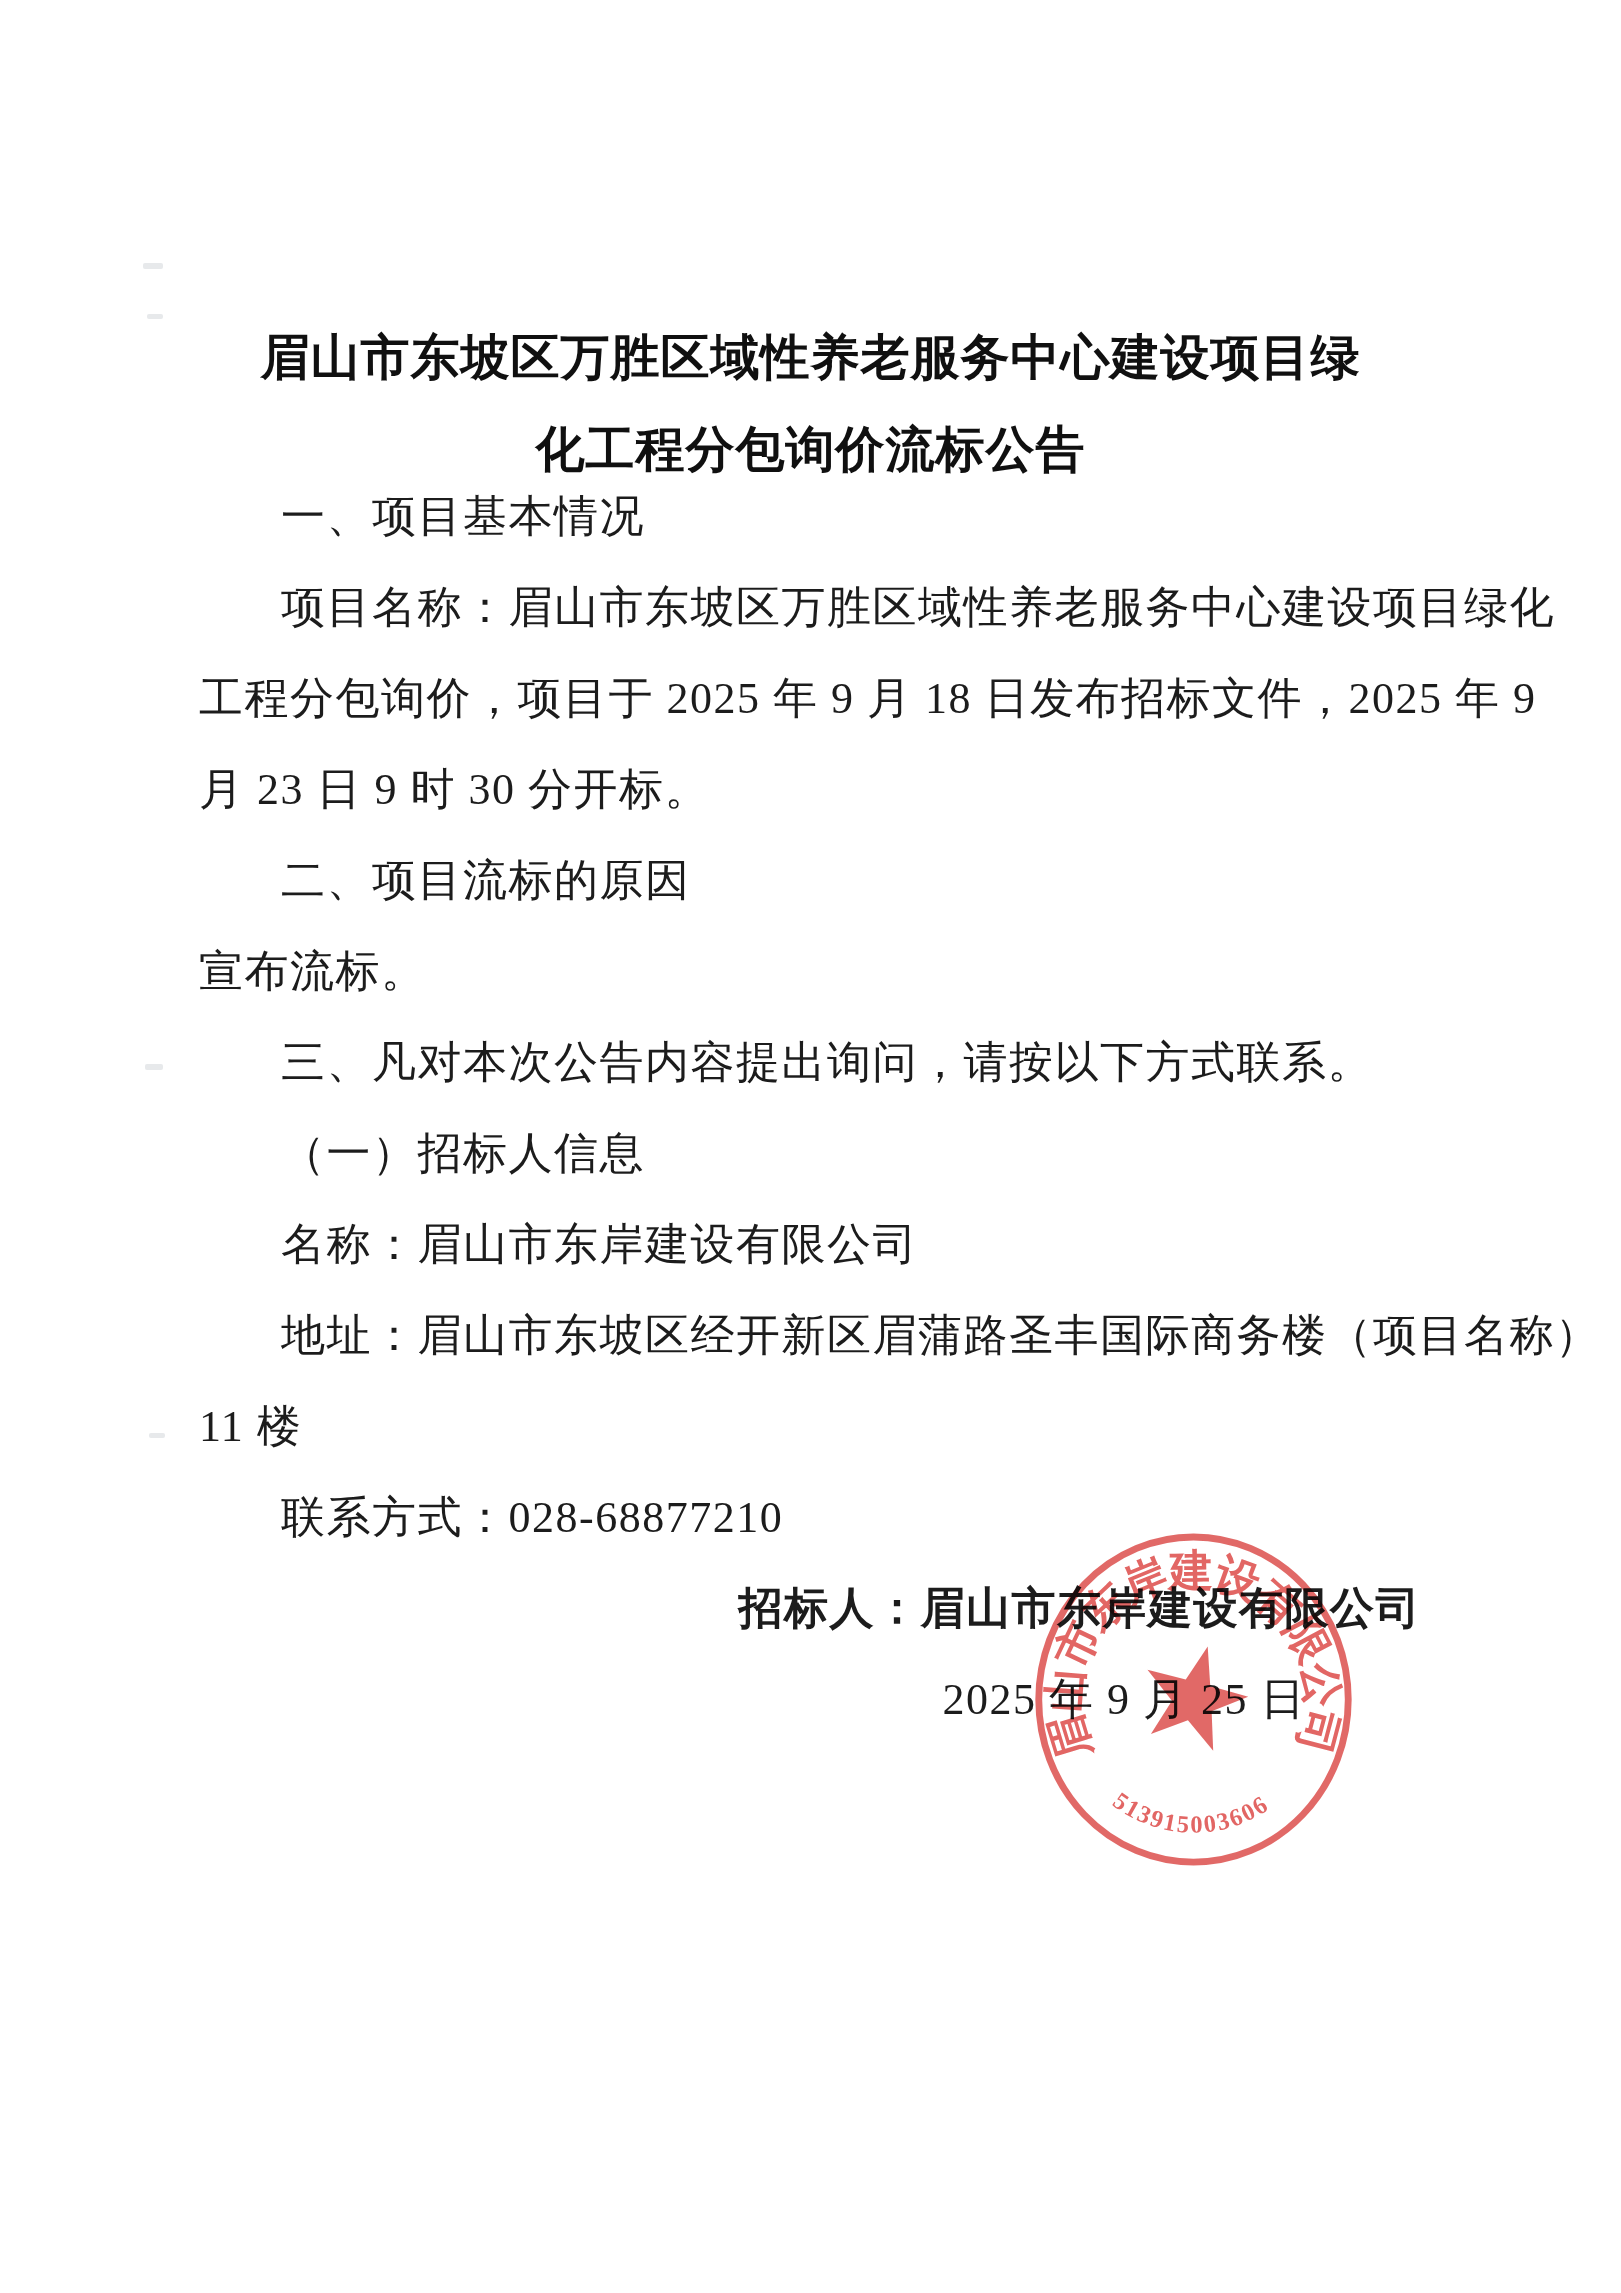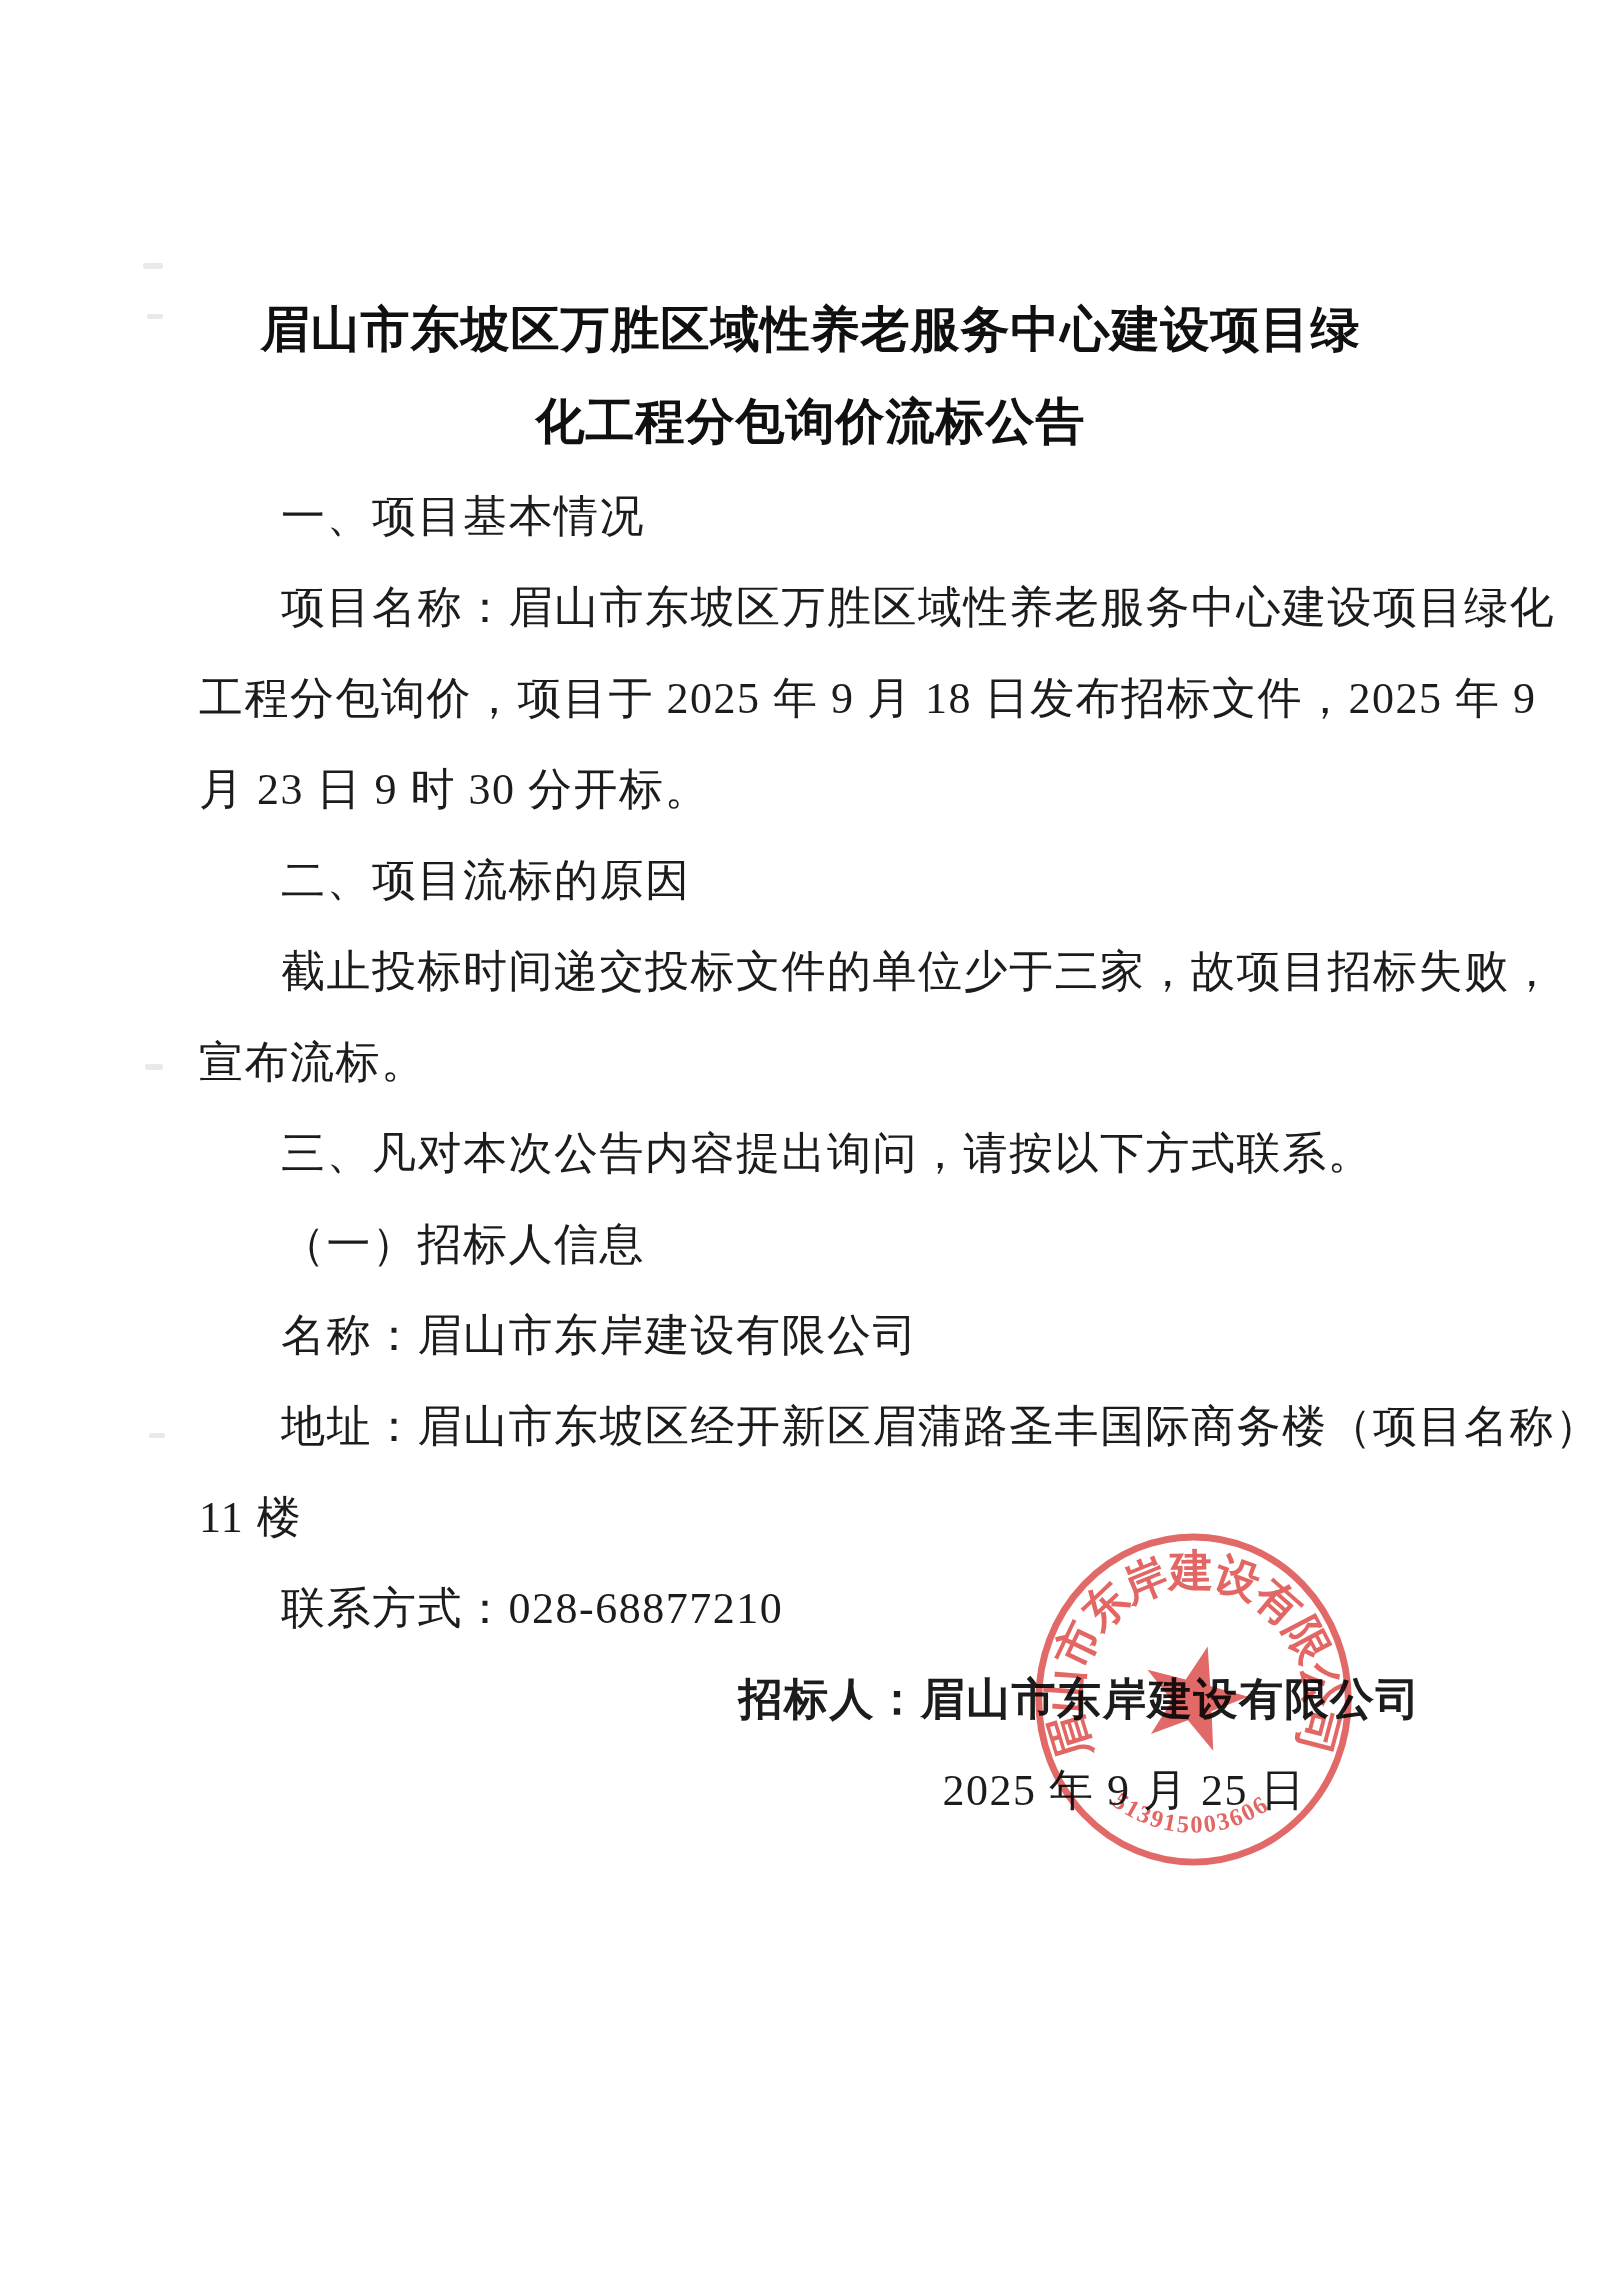--- a/index.html
+++ b/index.html
@@ -6,21 +6,21 @@
   .page{
     position:relative;
     width:1621px;height:2294px;
     background:#ffffff;
     overflow:hidden;
     font-family:"Liberation Serif","DejaVu Serif",serif;
     color:#1c1c1c;
   }
   .title-block{
     position:absolute;
-    top:284px;left:0;width:100%;
+    top:312px;left:0;width:100%;
     text-align:center;
     font-size:49px;
     font-weight:bold;
     color:#101010;
     line-height:92px;
     letter-spacing:1px;
   }
   .body-block{
     position:absolute;
     top:471px;left:199px;width:1255px;
@@ -68,21 +68,20 @@
     <div>眉山市东坡区万胜区域性养老服务中心建设项目绿</div>
     <div>化工程分包询价流标公告</div>
   </div>
 
   <div class="body-block">
     <div class="line indent">一、项目基本情况</div>
     <div class="line indent">项目名称：眉山市东坡区万胜区域性养老服务中心建设项目绿化</div>
     <div class="line">工程分包询价，项目于 2025 年 9 月 18 日发布招标文件，2025 年 9</div>
     <div class="line">月 23 日 9 时 30 分开标。</div>
     <div class="line indent">二、项目流标的原因</div>
-    <div class="line indent">截止投标时间递交投标文件的单位少于三家，故项目招标失败，</div>
     <div class="line">宣布流标。</div>
     <div class="line indent">三、凡对本次公告内容提出询问，请按以下方式联系。</div>
     <div class="line indent">（一）招标人信息</div>
     <div class="line indent">名称：眉山市东岸建设有限公司</div>
     <div class="line indent">地址：眉山市东坡区经开新区眉蒲路圣丰国际商务楼（项目名称）</div>
     <div class="line">11 楼</div>
     <div class="line indent">联系方式：028-68877210</div>
     <div class="line sig-right">招标人：眉山市东岸建设有限公司</div>
     <div class="line sig-date">2025 年 9 月 25 日</div>
   </div>

